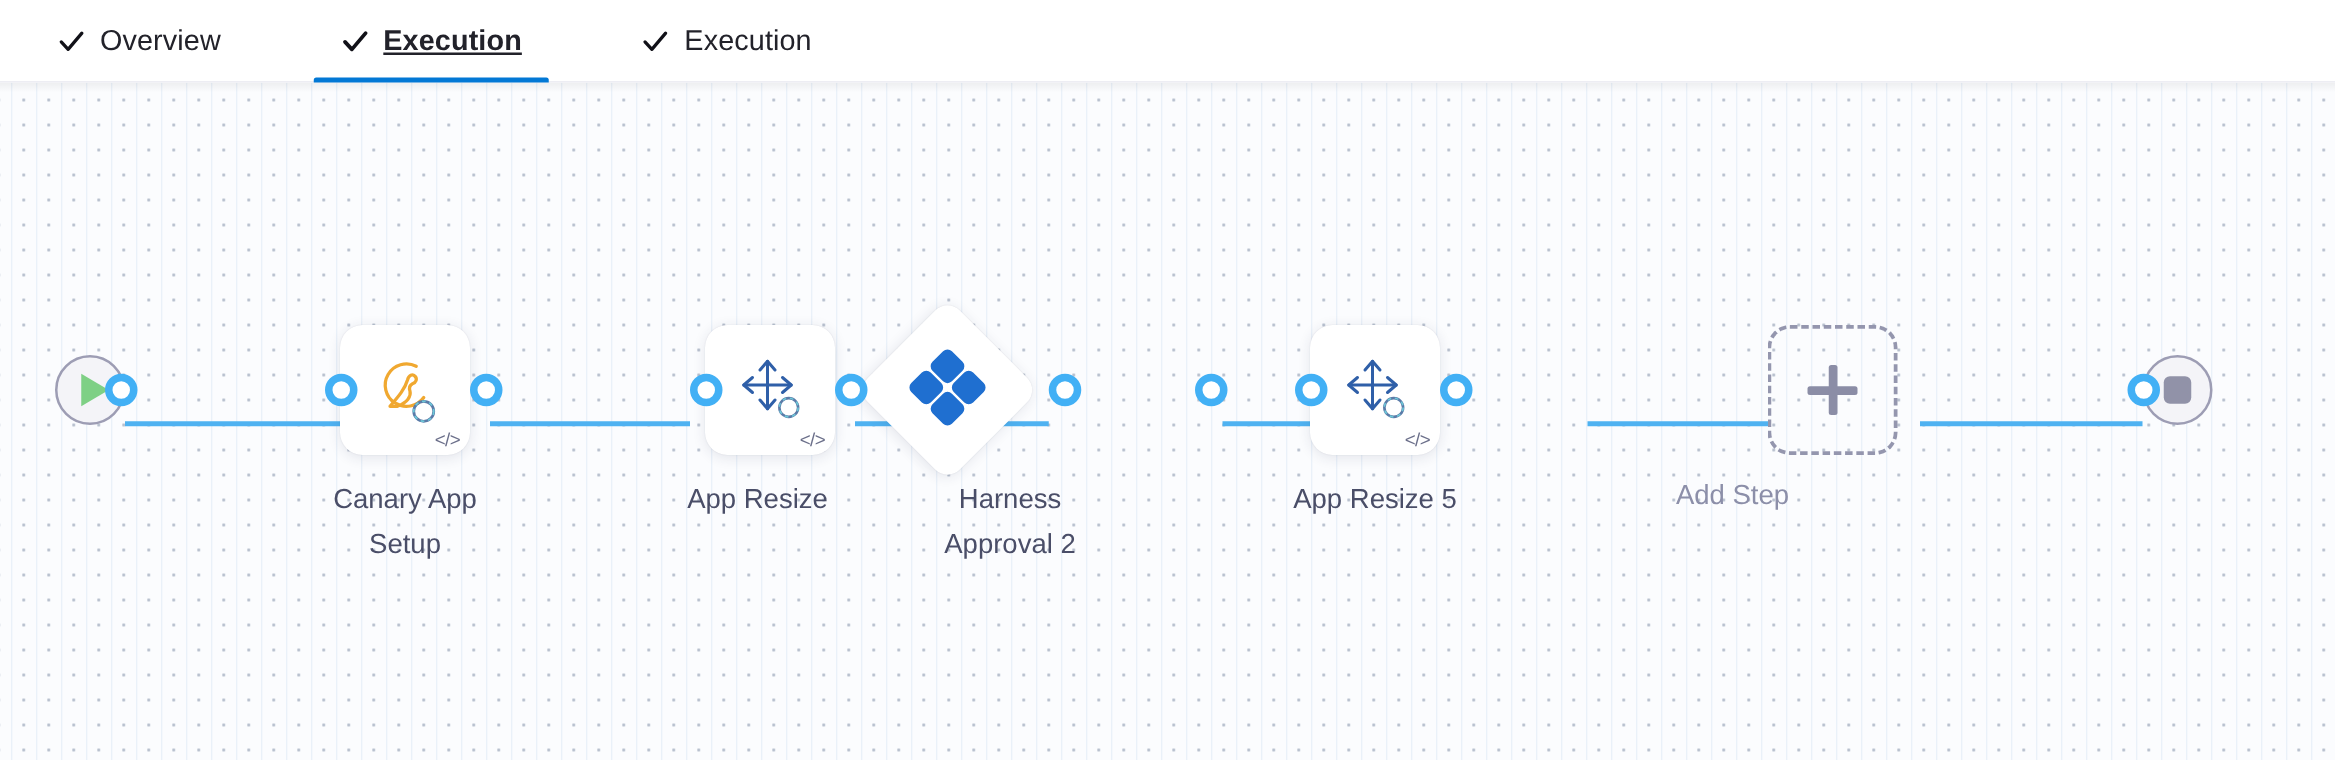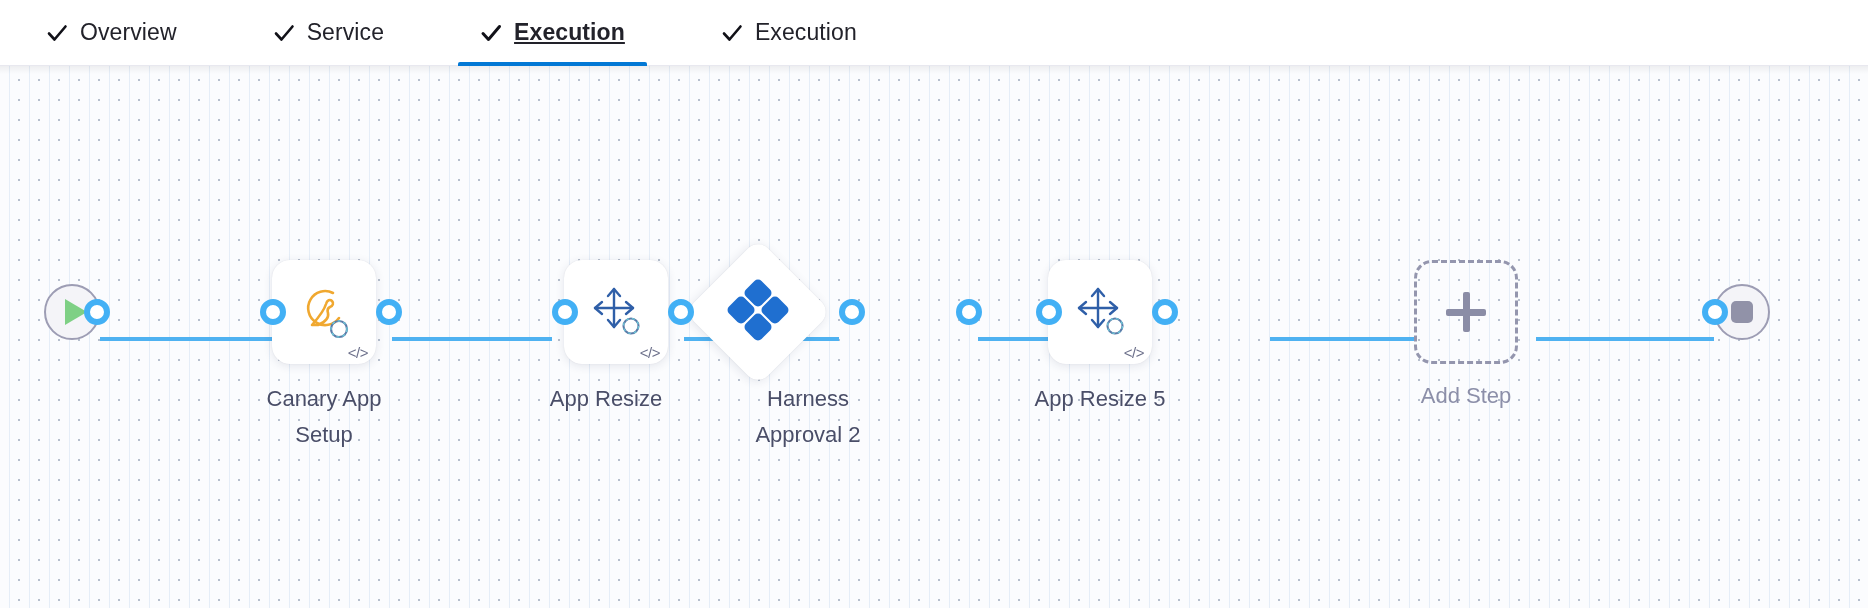--- a/index.html
+++ b/index.html
@@ -235,29 +235,20 @@
     <div class="tab">
       <span class="check">
         <svg width="22" height="22" viewBox="0 0 22 22">
             <path d="M3 11.5 L8.5 17.5 L19.5 4.5" fill="none" stroke="#111118" stroke-width="2.6" stroke-linecap="round" stroke-linejoin="round"></path>
           </svg>
       </span>
       <span class="tlabel">Overview</span>
       <span class="underline"></span>
     </div>
 
-    <div class="tab">
-      <span class="check">
-        <svg width="22" height="22" viewBox="0 0 22 22">
-            <path d="M3 11.5 L8.5 17.5 L19.5 4.5" fill="none" stroke="#111118" stroke-width="2.6" stroke-linecap="round" stroke-linejoin="round"></path>
-          </svg>
-      </span>
-      <span class="tlabel">Service</span>
-      <span class="underline"></span>
-    </div>
 
 
     <div class="tab active">
       <span class="check">
         <svg width="22" height="22" viewBox="0 0 22 22">
             <path d="M3 11.5 L8.5 17.5 L19.5 4.5" fill="none" stroke="#111118" stroke-width="3" stroke-linecap="round" stroke-linejoin="round"></path>
           </svg>
       </span>
       <span class="tlabel">Execution</span>
       <span class="underline"></span>
@@ -377,21 +368,21 @@
     <div class="node-label" style="left:960px; top:315px; width:280px;">App Resize 5</div>
 
     <div class="node" style="left:1414px; top:194px;">
       <div class="add-card">
         <span class="plus-wrap">
           <span class="plus-h"></span>
             <span class="plus-v"></span>
         </span>
       </div>
     </div>
-    <div class="node-label muted" style="left:1386px; top:312px; width:160px;">Add Step</div>
+    <div class="node-label muted" style="left:1306px; top:312px; width:160px;">Add Step</div>
 
     <div class="node" style="left:1714px; top:218px;">
       <div class="terminal">
         <div class="stop-sq"></div>
       </div>
     </div>
     <div class="dot" style="left:1702px; top:233px;"></div>
 
   </div>
 </div>

